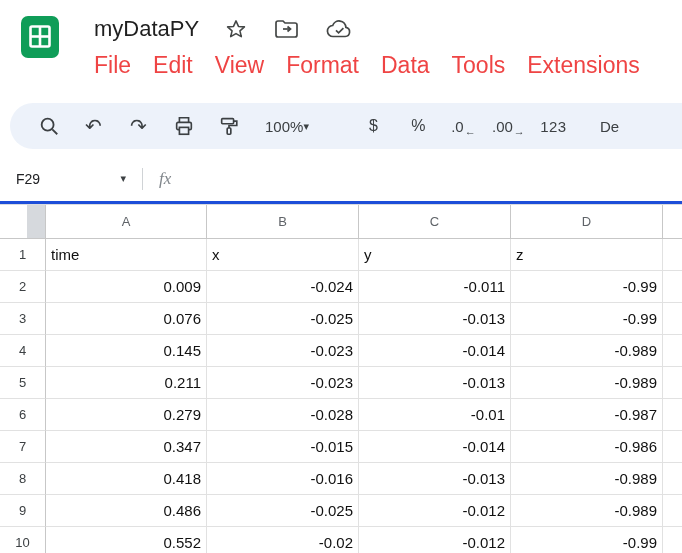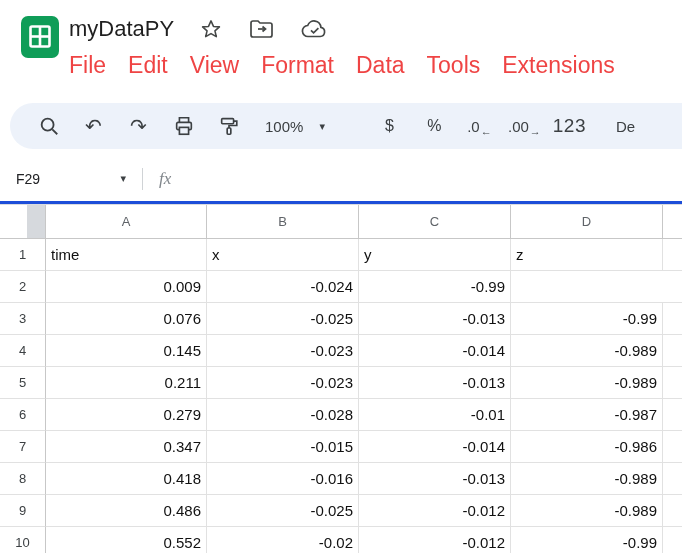--- a/index.html
+++ b/index.html
@@ -5,36 +5,36 @@
   html,body{margin:0;padding:0;}
   .screen{
     width:682px;height:553px;overflow:hidden;position:relative;
     background:#ffffff;color:#202124;
     font-family:"Liberation Sans", sans-serif;
   }
 
   
   .titlebar{height:94px;display:flex;align-items:flex-start;padding:12px 0 0 18px;box-sizing:border-box;}
   .logo{width:44px;height:44px;flex:0 0 auto;margin-top:3px;cursor:pointer;}
-  .head-col{margin-left:7px;flex:1;min-width:0;}
+  .head-col{margin-left:32px;flex:1;min-width:0;}
   .title-row{display:flex;align-items:center;height:34px;}
   .doc-title{font-size:22px;color:#1f1f1f;white-space:nowrap;}
   .title-icons{display:flex;align-items:center;margin-left:26px;gap:27px;}
   .t-icon{display:flex;align-items:center;justify-content:center;cursor:pointer;}
   .menubar{display:flex;flex-wrap:nowrap;margin-top:3px;margin-left:-11px;overflow:hidden;white-space:nowrap;}
   .menu-item{font-size:23px;padding:3px 11px;color:#ef4444;cursor:pointer;}
 
   
   .toolbar-wrap{padding:9px 0 7px 10px;}
   .toolbar{height:46px;background:#edf2fa;border-radius:23px 0 0 23px;display:flex;align-items:center;padding:0 6px 0 16px;overflow:hidden;}
   .tbtn{min-width:45px;height:40px;display:flex;align-items:center;justify-content:center;color:#3c4043;cursor:pointer;flex:0 0 auto;}
   .tbtn.glyph{font-size:20px;line-height:1;}
   .tbtn.money{font-size:16px;}
-  .tbtn.fmt123{font-size:19px;letter-spacing:0.5px;}
-  .zoom{display:flex;align-items:center;gap:16px;padding:0 14px;font-size:15px;color:#3c4043;cursor:pointer;flex:0 0 auto;}
+  .tbtn.fmt123{font-size:15px;letter-spacing:0.5px;}
+  .zoom{display:flex;align-items:center;padding:0 14px;font-size:15px;color:#3c4043;cursor:pointer;flex:0 0 auto;}
   .caret{font-size:11px;color:#3c4043;}
   .dec{font-size:15px;}
   .mini-arrow{font-size:11px;align-self:flex-end;margin:0 0 9px 1px;}
   .num-group{margin-left:28px;display:flex;align-items:center;}
   .font-sel{margin-left:24px;font-size:15px;color:#3c4043;white-space:nowrap;cursor:pointer;}
 
   
   .formula-row{height:48px;display:flex;align-items:center;padding-left:14px;box-sizing:border-box;border-bottom:3px solid #1d4ed8;}
   .name-box{width:110px;display:flex;align-items:center;justify-content:space-between;font-size:14px;color:#202124;padding:0 6px 0 2px;cursor:pointer;}
   .nb-caret{font-size:11px;color:#3c4043;}
@@ -182,20 +182,21 @@
       <div class="gcell cb txt">x</div>
       <div class="gcell cc txt">y</div>
       <div class="gcell cd txt">z</div>
       <div class="gcell cfill"></div>
     </div>
 
     <div class="grow">
       <div class="gcell rowhdr">2</div>
       <div class="gcell ca num">0.009</div>
       <div class="gcell cb num">-0.024</div>
+      <div class="gcell cc num">-0.011</div>
       <div class="gcell cd num">-0.99</div>
       <div class="gcell cfill"></div>
     </div>
 
     <div class="grow">
       <div class="gcell rowhdr">3</div>
       <div class="gcell ca num">0.076</div>
       <div class="gcell cb num">-0.025</div>
       <div class="gcell cc num">-0.013</div>
       <div class="gcell cd num">-0.99</div>

